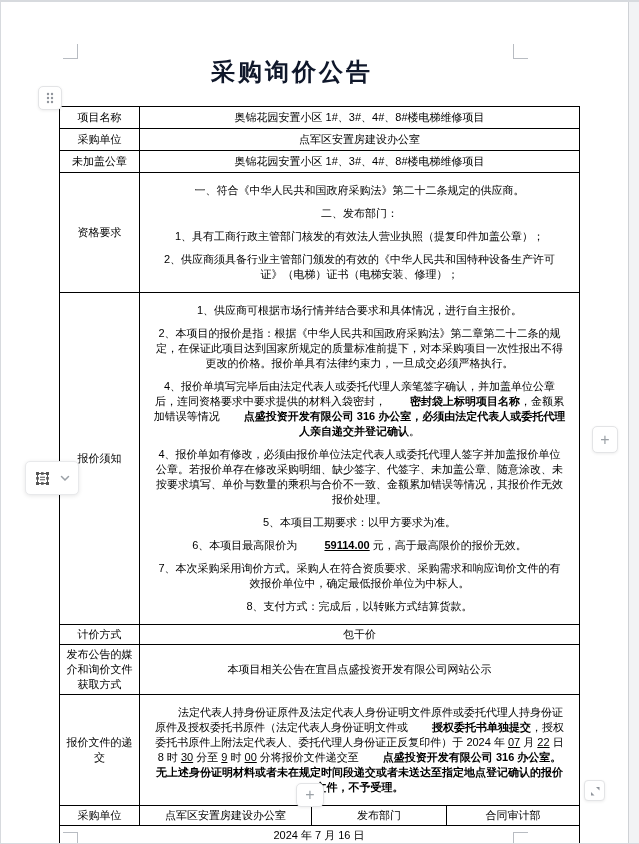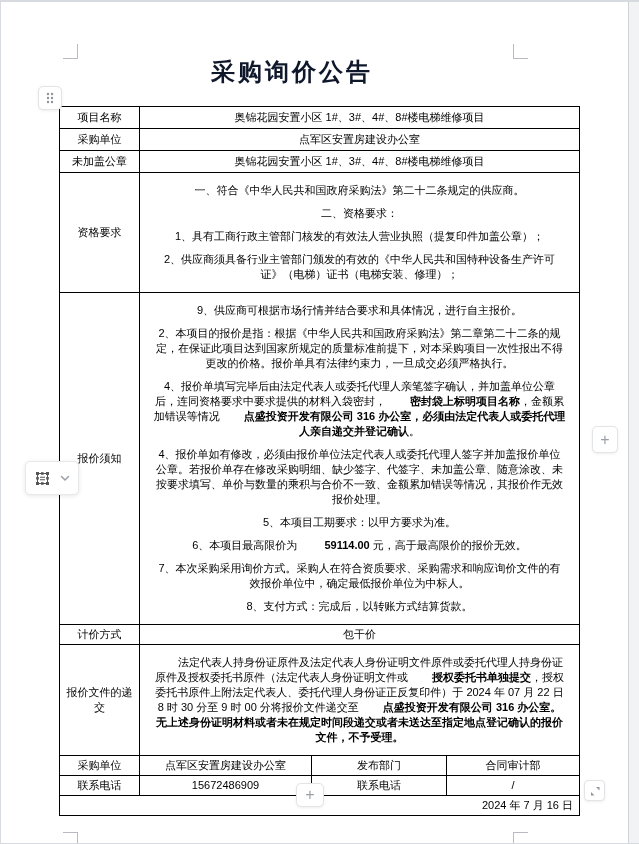--- a/index.html
+++ b/index.html
@@ -32,25 +32,25 @@
   }
   .doc-table td {
     border:1px solid #000; padding:2px 5px; line-height:15px;
     vertical-align:middle; word-break:break-all; overflow:hidden;
   }
   .doc-table td.lbl { text-align:center; padding:2px 3px; }
   .doc-table td.val { text-align:center; }
   .doc-table td.ctr { text-align:center; }
   .doc-table tr.h22 { height:22px; }
   .doc-table tr.h20 { height:20px; }
-  .doc-table td.date-cell { text-align:right; padding-right:6px; }
+  .doc-table td.date-cell { text-align:center; padding-right:6px; }
   .par { margin:8px; }
   .par.indent { text-indent:2em; }
   .b { font-weight:bold;padding-left:24px; }
-  .u { }
+  .u { text-decoration:underline; }
 
   
   .fbtn {
     position:absolute; background:#fff; border:1px solid #e3e4e6; border-radius:5px;
     box-shadow:0 1px 3px rgba(0,0,0,0.07);
     display:flex; align-items:center; justify-content:center;
     color:#8f949b; cursor:pointer; box-sizing:border-box;
   }
   .btn-drag { left:37px; top:84px; width:24px; height:24px; }
   .left-toolbar {
@@ -92,59 +92,57 @@
       <td class="val" colspan="3">点军区安置房建设办公室</td>
     </tr>
     <tr class="h22">
       <td class="lbl">未加盖公章</td>
       <td class="val" colspan="3">奥锦花园安置小区 1#、3#、4#、8#楼电梯维修项目</td>
     </tr>
     <tr>
       <td class="lbl">资格要求</td>
       <td class="val" colspan="3">
           <div class="par"><span>一、符合《中华人民共和国政府采购法》第二十二条规定的供应商。</span></div>
-          <div class="par"><span>二、资格要求：</span></div>
+          <div class="par"><span>二、发布部门：</span></div>
           <div class="par"><span>1、具有工商行政主管部门核发的有效法人营业执照（提复印件加盖公章）；</span></div>
           <div class="par"><span>2、供应商须具备行业主管部门颁发的有效的《中华人民共和国特种设备生产许可证》（电梯）证书（电梯安装、修理）；</span></div>
         </td>
     </tr>
     <tr>
       <td class="lbl">报价须知</td>
       <td class="val" colspan="3">
-          <div class="par"><span>9、供应商可根据市场行情并结合要求和具体情况，进行自主报价。</span></div>
+          <div class="par"><span>1、供应商可根据市场行情并结合要求和具体情况，进行自主报价。</span></div>
           <div class="par"><span>2、本项目的报价是指：根据《中华人民共和国政府采购法》第二章第二十二条的规定，在保证此项目达到国家所规定的质量标准前提下，对本采购项目一次性报出不得更改的价格。报价单具有法律约束力，一旦成交必须严格执行。</span></div>
           <div class="par"><span>4、报价单填写完毕后由法定代表人或委托代理人亲笔签字确认，并加盖单位公章后，连同资格要求中要求提供的材料入袋密封，</span><span class="b">密封袋上标明项目名称</span><span>，金额累加错误等情况</span><span class="b">点盛投资开发有限公司 316 办公室，必须由法定代表人或委托代理人亲自递交并登记确认</span><span>。</span></div>
           <div class="par"><span>4、报价单如有修改，必须由报价单位法定代表人或委托代理人签字并加盖报价单位公章。若报价单存在修改采购明细、缺少签字、代签字、未加盖公章、随意涂改、未按要求填写、单价与数量的乘积与合价不一致、金额累加错误等情况，其报价作无效报价处理。</span></div>
           <div class="par"><span>5、本项目工期要求：以甲方要求为准。</span></div>
           <div class="par"><span>6、本项目最高限价为 </span><span class="b u">59114.00</span><span> 元，高于最高限价的报价无效。</span></div>
           <div class="par"><span>7、本次采购采用询价方式。采购人在符合资质要求、采购需求和响应询价文件的有效报价单位中，确定最低报价单位为中标人。</span></div>
           <div class="par"><span>8、支付方式：完成后，以转账方式结算货款。</span></div>
         </td>
     </tr>
     <tr class="h20">
       <td class="lbl">计价方式</td>
       <td class="val" colspan="3">包干价</td>
     </tr>
     <tr>
+      <td class="lbl">发布公告的媒介和询价文件获取方式</td>
+      <td class="val" colspan="3">本项目相关公告在宜昌点盛投资开发有限公司网站公示</td>
+    </tr>
+    <tr>
       <td class="lbl">报价文件的递交</td>
       <td class="val" colspan="3">
           <div class="par indent"><span>法定代表人持身份证原件及法定代表人身份证明文件原件或委托代理人持身份证原件及授权委托书原件（法定代表人身份证明文件或</span><span class="b">授权委托书单独提交</span><span>，授权委托书原件上附法定代表人、委托代理人身份证正反复印件）于 2024 年 </span><span class="u">07</span><span> 月 </span><span class="u">22</span><span> 日 8 时 </span><span class="u">30</span><span> 分至 </span><span class="u">9</span><span> 时 </span><span class="u">00</span><span> 分将报价文件递交至</span><span class="b">点盛投资开发有限公司 316 办公室。无上述身份证明材料或者未在规定时间段递交或者未送达至指定地点登记确认的报价文件，不予受理。</span></div>
         </td>
     </tr>
     <tr class="h20">
       <td class="lbl">采购单位</td>
       <td class="ctr">点军区安置房建设办公室</td>
       <td class="ctr">发布部门</td>
       <td class="ctr">合同审计部</td>
-    </tr>
-    <tr class="h20">
-      <td class="lbl">联系电话</td>
-      <td class="ctr">15672486909</td>
-      <td class="ctr">联系电话</td>
-      <td class="ctr">/</td>
     </tr>
     <tr class="h20">
       <td class="date-cell" colspan="4">2024 年 7 月 16 日</td>
     </tr>
   </tbody>
 </table>
 
 <div class="fbtn btn-drag">
   <svg width="14" height="14" viewBox="0 0 14 14">
     <g fill="#8f949b">

